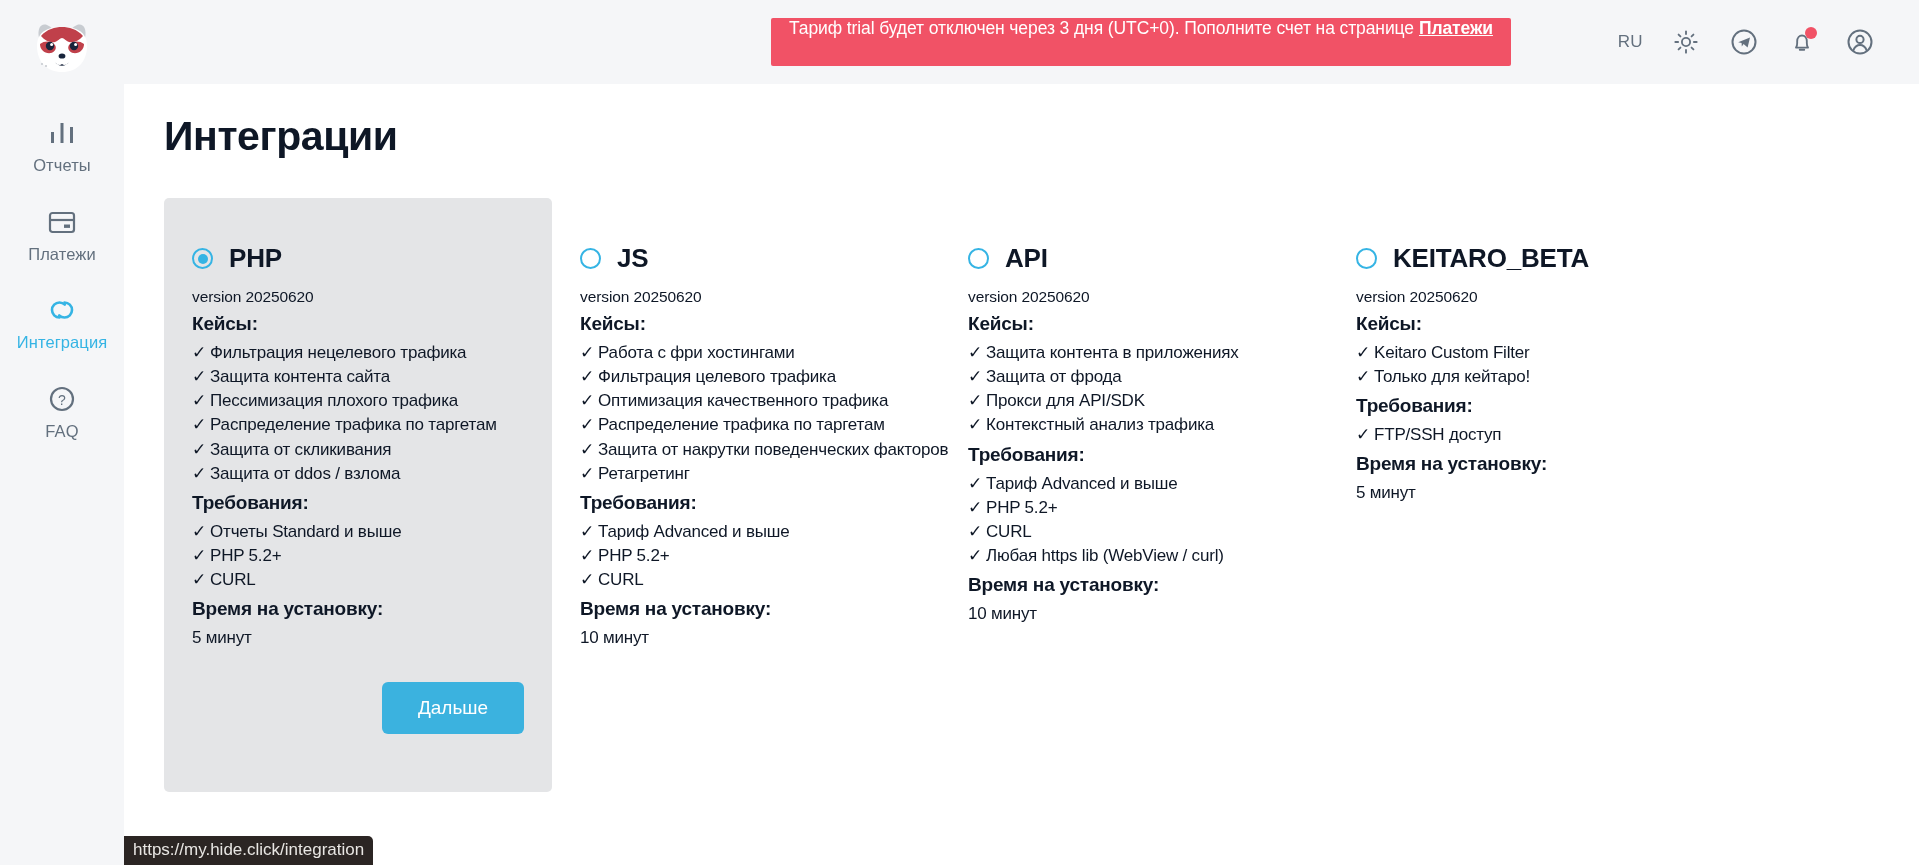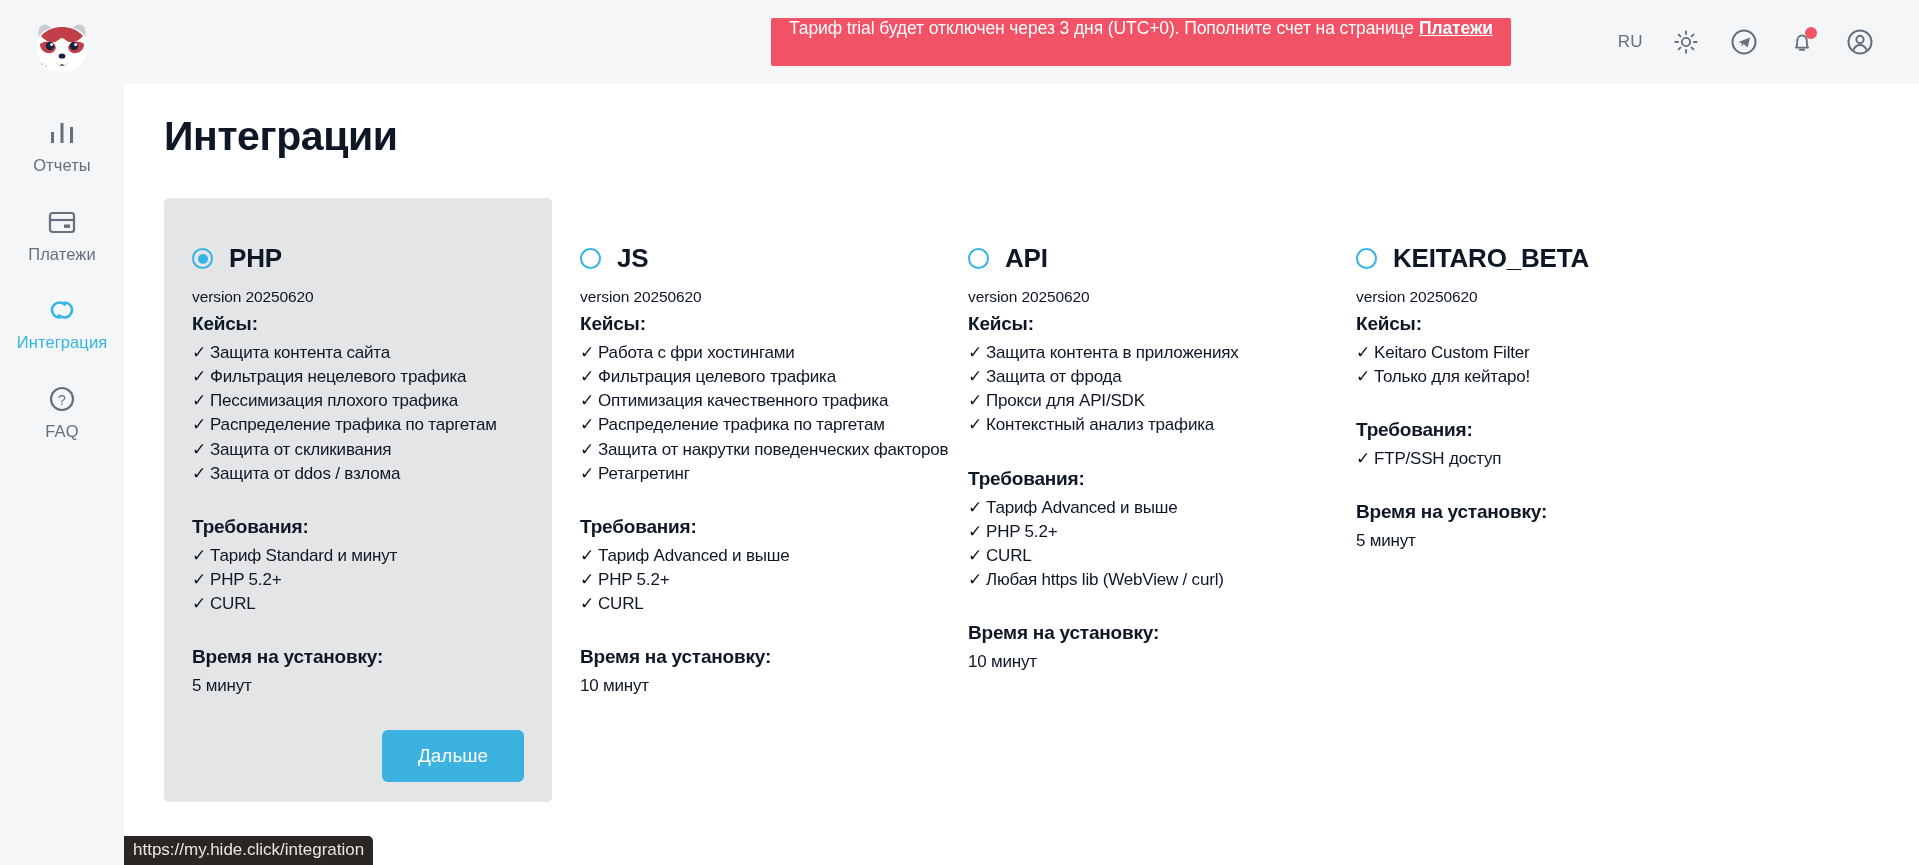--- a/index.html
+++ b/index.html
@@ -200,21 +200,21 @@
     font-size: 15.5px;
     color: #0e1726;
     margin-bottom: 7px;
     letter-spacing: -.1px;
   }
   .section-head {
     font-size: 19px;
     font-weight: bold;
     color: #0e1726;
     margin-bottom: 6px;
-    margin-top: 30px;
+    margin-top: 6px;
     letter-spacing: -.2px;
   }
   .section-head.first { margin-top: 0; }
   .feat {
     font-size: 17px;
     color: #0e1726;
     line-height: 1.42;
     letter-spacing: -.2px;
     white-space: nowrap;
   }
@@ -381,28 +381,28 @@
       <div class="cards-row">
           <div class="card selected">
             <div class="card-head">
               <span class="radio checked">
                 <span class="dot"></span>
               </span>
               <span class="card-title">PHP</span>
             </div>
             <div class="version">version 20250620</div>
             <div class="section-head first">Кейсы:</div>
+            <div class="feat"><span class="check">✓</span><span>Фильтрация нецелевого трафика</span></div>
             <div class="feat"><span class="check">✓</span><span>Защита контента сайта</span></div>
-            <div class="feat"><span class="check">✓</span><span>Фильтрация нецелевого трафика</span></div>
             <div class="feat"><span class="check">✓</span><span>Пессимизация плохого трафика</span></div>
             <div class="feat"><span class="check">✓</span><span>Распределение трафика по таргетам</span></div>
             <div class="feat"><span class="check">✓</span><span>Защита от скликивания</span></div>
             <div class="feat"><span class="check">✓</span><span>Защита от ddos / взлома</span></div>
             <div class="section-head">Требования:</div>
-            <div class="feat"><span class="check">✓</span><span>Тариф Standard и минут</span></div>
+            <div class="feat"><span class="check">✓</span><span>Отчеты Standard и выше</span></div>
             <div class="feat"><span class="check">✓</span><span>PHP 5.2+</span></div>
             <div class="feat"><span class="check">✓</span><span>CURL</span></div>
             <div class="section-head">Время на установку:</div>
             <div class="value-line">5 минут</div>
             <div class="btn-wrap">
               <button class="next-btn">Дальше</button>
             </div>
           </div>
           <div class="card">
             <div class="card-head">

